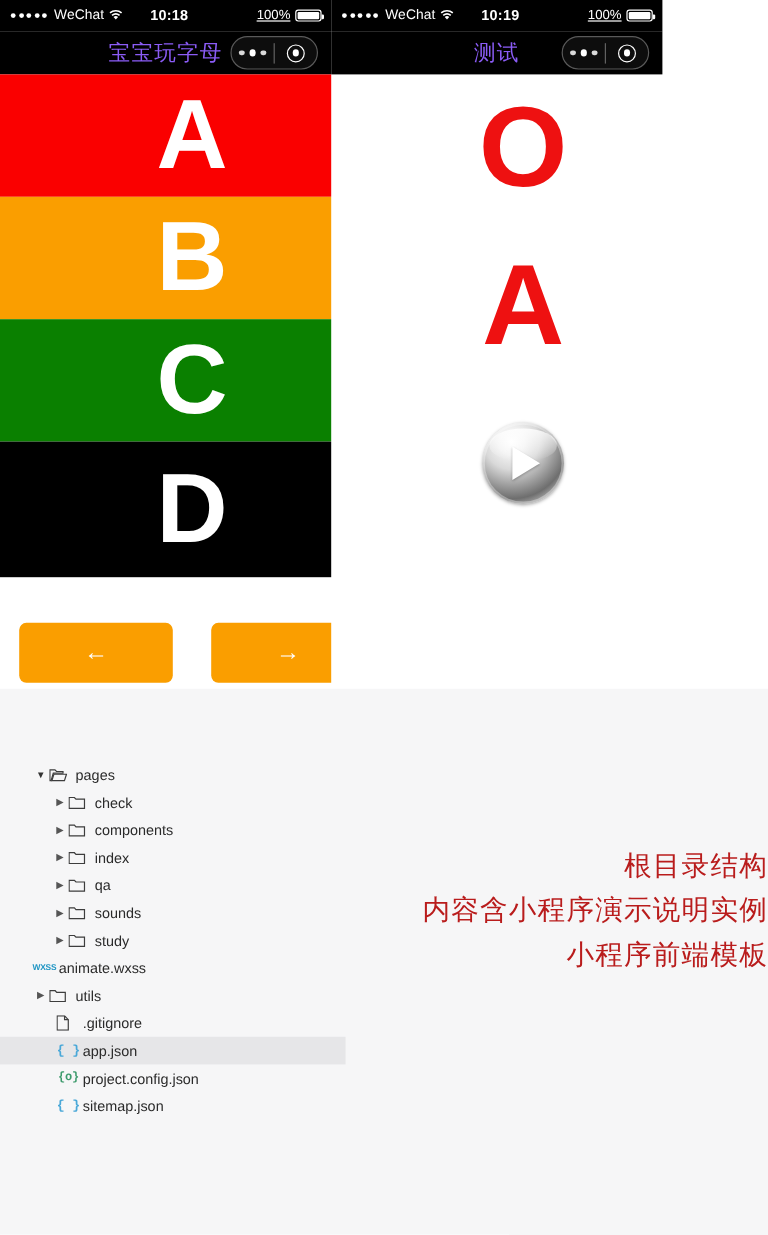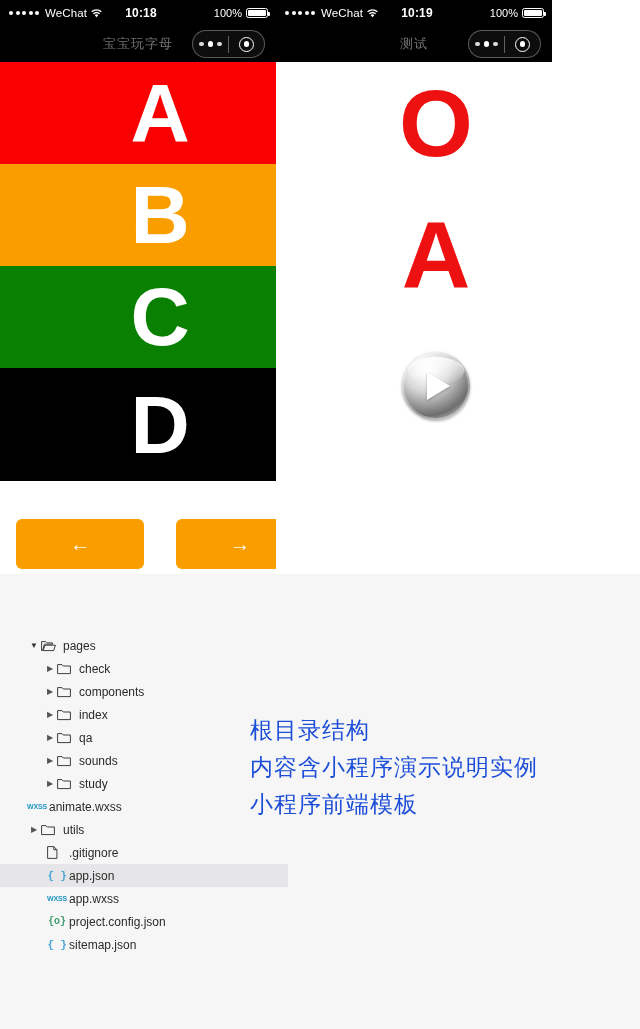--- a/index.html
+++ b/index.html
@@ -23,36 +23,36 @@
   .sb-left { display:flex; align-items:center; gap:3px; padding-left:9px; }
   .dots { display:flex; gap:2.5px; align-items:center; }
   .dot { width:4px; height:4px; border-radius:50%; background:#fff; }
   .carrier { font-size:11.5px; letter-spacing:.1px; margin-left:3px; }
   .wifi { margin-left:1px; display:inline-block; }
   .sb-time {
     position:absolute; left:6px; right:0; text-align:center;
     font-size:12px; font-weight:600; letter-spacing:.2px;
   }
   .sb-right {
-    position:absolute; right:8px; display:flex; align-items:center; gap:4px;
+    position:absolute; right:8px; display:flex; align-items:center; gap:4px;text-decoration:underline;
   }
   .batt-pct { font-size:11px; }
   .batt { position:relative; width:22px; height:10.5px; border:1px solid #fff; border-radius:2.5px; }
   .batt i { position:absolute; left:1px; top:1px; bottom:1px; right:1px; background:#fff; border-radius:1px; display:block; }
   .batt:after {
     content:""; position:absolute; right:-3px; top:3px;
     width:2px; height:4.5px; background:#fff; border-radius:0 1px 1px 0;
   }
 
   
   .navbar { height:36px; background:#000; position:relative; }
   .nav-title {
     position:absolute; left:0; right:0; top:0; bottom:0;
     display:flex; align-items:center; justify-content:center;
-    color:#737373; font-size:13px; letter-spacing:1px;
+    color:#8b5cf6; font-size:18px; letter-spacing:1px;
   }
   .capsule {
     position:absolute; right:11px; top:50%; transform:translateY(-50%);
     width:73px; height:28px; border:1px solid rgba(255,255,255,.32);
     border-radius:14px; display:flex; align-items:center;
     background:rgba(255,255,255,.05);
   }
   .cap-dots { flex:1; display:flex; align-items:center; justify-content:center; gap:4px; }
   .cap-dots span { width:4.5px; height:4.5px; border-radius:50%; background:#fff; opacity:.85; }
   .cap-dots span:nth-child(2){ width:5.5px; height:5.5px; opacity:1; }
@@ -133,22 +133,22 @@
   .tag {
     font-size:7px; font-weight:bold; letter-spacing:-.2px;
     width:20px; flex:0 0 20px; text-align:center;
   }
   .tag.wxss { color:#2196c4; }
   .tag.js { color:#e6b33a; font-size:10px; font-family:"Liberation Mono",monospace; }
   .tag.json { color:#4aa8d8; font-size:11px; font-family:"Liberation Mono",monospace; }
   .tag.cfg { color:#3e9b6d; font-size:10px; font-family:"Liberation Mono",monospace; }
 
   .notes {
-    position:absolute; left:250px; top:138px; width:390px;
-    text-align:left; color:#1d4ed8;
+    position:absolute; left:250px; top:130px; width:390px;
+    text-align:right; color:#b91c1c;
   }
   .note {
     font-size:23px; line-height:1.6; letter-spacing:1px;
     font-family:"DejaVu Sans","Liberation Sans",sans-serif;
   }
 </style>
 </head>
 <body>
 
 <div id="root">
@@ -381,24 +381,20 @@
         </span>
         <span class="fname">.gitignore</span>
       </div>
 
 
       <div class="row sel" style="padding-left:47px;margin-right:42px;">
         <span class="tag json">{&nbsp;}</span>
         <span class="fname">app.json</span>
       </div>
 
-      <div class="row" style="padding-left:47px">
-        <span class="tag wxss">WXSS</span>
-        <span class="fname">app.wxss</span>
-      </div>
 
       <div class="row" style="padding-left:47px">
         <span class="tag cfg">{o}</span>
         <span class="fname">project.config.json</span>
       </div>
 
       <div class="row" style="padding-left:47px">
         <span class="tag json">{&nbsp;}</span>
         <span class="fname">sitemap.json</span>
       </div>

